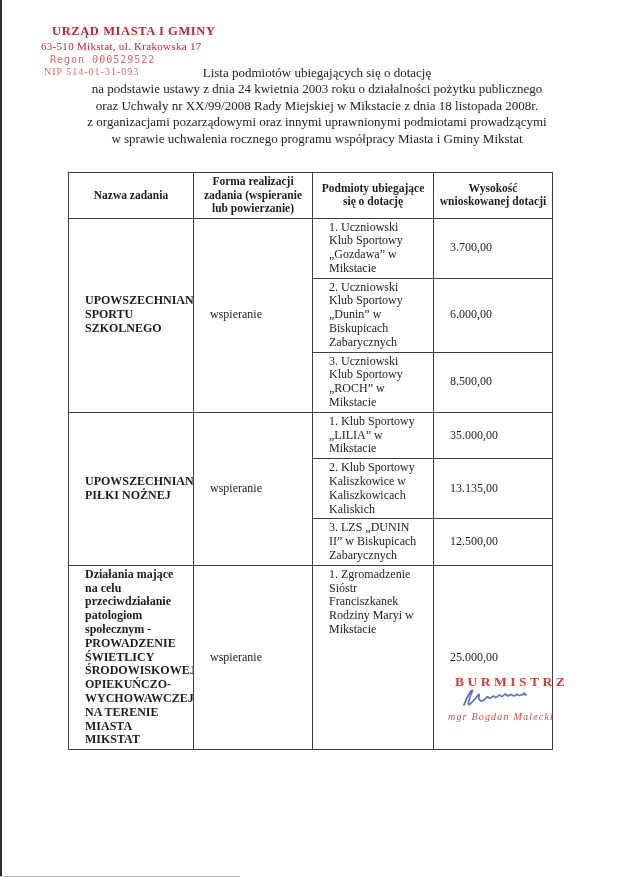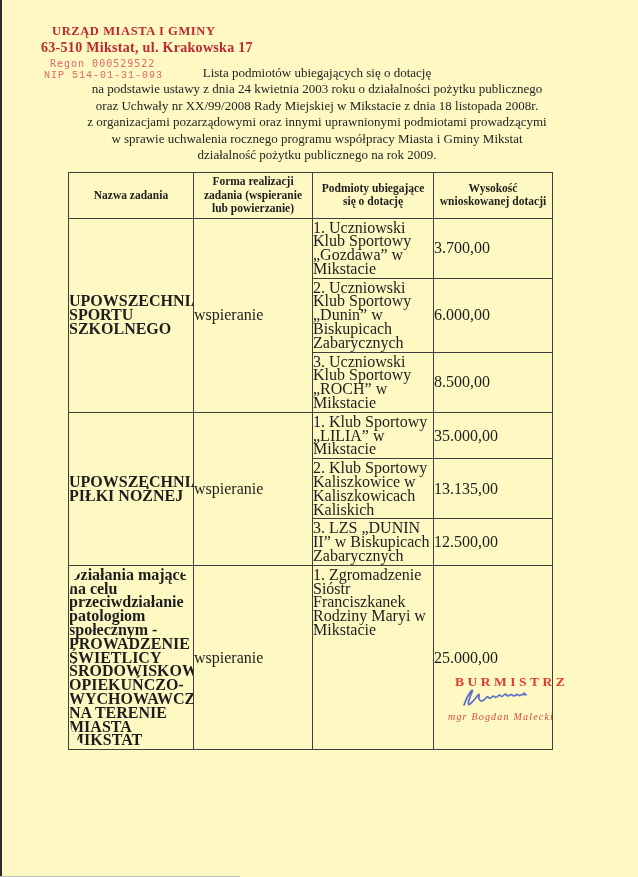--- a/index.html
+++ b/index.html
@@ -1,45 +1,45 @@
 <!DOCTYPE html>
 <html><head>
 <meta charset="utf-8">
 <style>
   html,body{margin:0;padding:0;background:#e8e8e6;}
   .page{
     position:relative;width:638px;height:877px;margin:0 auto;
-    background:#fef9c3;overflow:hidden;
+    background:#ffffff;overflow:hidden;
     font-family:"Liberation Serif",serif;color:#1d1d1d;
   }
   .scan-edge{position:absolute;left:0;top:0;width:2px;height:877px;background:#2c2c2c;}
   .scan-edge-bottom{position:absolute;left:0;bottom:0;height:1px;width:240px;background:#bdbdb8;}
 
   
   .stamp{position:absolute;left:36px;top:24px;white-space:nowrap;}
   .stamp-l1{color:#c0272e;font-weight:bold;font-size:12.5px;letter-spacing:.6px;margin-left:16px;}
-  .stamp-l2{color:#c0272e;font-weight:bold;font-size:14px;letter-spacing:.3px;margin-left:5px;margin-top:1px;}
+  .stamp-l2{color:#c0272e;font-weight:normal;font-size:11px;letter-spacing:.3px;margin-left:5px;margin-top:1px;}
   .stamp-l3{color:#e4646c;font-family:"DejaVu Sans Mono",monospace;font-size:10px;letter-spacing:1px;margin-left:14px;margin-top:2px;}
-  .stamp-l4{color:#e4646c;font-family:Liberation Mono, monospace;font-size:10px;letter-spacing:1px;margin-left:8px;margin-top:1px;}
+  .stamp-l4{color:#e4646c;font-family:Liberation Serif, serif;font-size:10px;letter-spacing:1px;margin-left:8px;margin-top:1px;}
 
   
   .intro{position:absolute;left:28px;top:65px;width:578px;text-align:center;
          font-size:13px;line-height:16.4px;color:#242424;}
   .intro-title{margin-bottom:0;}
 
   
   table.grants{
     position:absolute;left:68px;top:172px;width:484px;
     border-collapse:collapse;table-layout:fixed;
   }
   table.grants col.c1{width:125px;} table.grants col.c2{width:119px;}
   table.grants col.c3{width:121px;} table.grants col.c4{width:119px;}
   table.grants th,table.grants td{
-    border:1px solid #3f3f3f;font-size:16px;line-height:13.8px;
-    padding:2px 0;overflow:hidden;
+    border:1px solid #3f3f3f;font-size:12px;line-height:13.8px;
+    padding:2px 16px;overflow:hidden;
   }
   table.grants th{
     font-size:11.5px;line-height:13.5px;font-weight:bold;text-align:center;vertical-align:middle;padding:2px 1px;
   }
   td.task{font-weight:bold;font-size:11.8px;line-height:14.4px;vertical-align:middle;padding:2px 3px;border-radius:29px;}
   td.task-top{vertical-align:top;padding-top:4px;}
   td.form{vertical-align:middle;font-size:12px;}
   td.entity{vertical-align:top;font-size:12px;line-height:14px;padding-top:2px;}
   td.entity-center{text-align:left;}
   td.amount{vertical-align:middle;font-size:12px;}
@@ -63,21 +63,20 @@
     <div class="stamp-l3">Regon  000529522</div>
     <div class="stamp-l4">NIP 514-01-31-093</div>
   </div>
 
   <div class="intro">
     <div class="intro-title">Lista podmiotów ubiegających się o dotację</div>
     <div>na podstawie ustawy z dnia 24 kwietnia 2003 roku  o działalności pożytku publicznego</div>
     <div>oraz Uchwały nr XX/99/2008 Rady Miejskiej w Mikstacie z dnia 18 listopada 2008r.</div>
     <div>z organizacjami pozarządowymi oraz innymi uprawnionymi podmiotami prowadzącymi</div>
     <div>w sprawie uchwalenia rocznego programu współpracy Miasta i Gminy Mikstat</div>
-    <div>działalność pożytku publicznego na rok 2009.</div>
   </div>
 
   <table class="grants">
     <colgroup>
         <col class="c1">
         <col class="c2">
         <col class="c3">
         <col class="c4">
       </colgroup>
     <thead>

